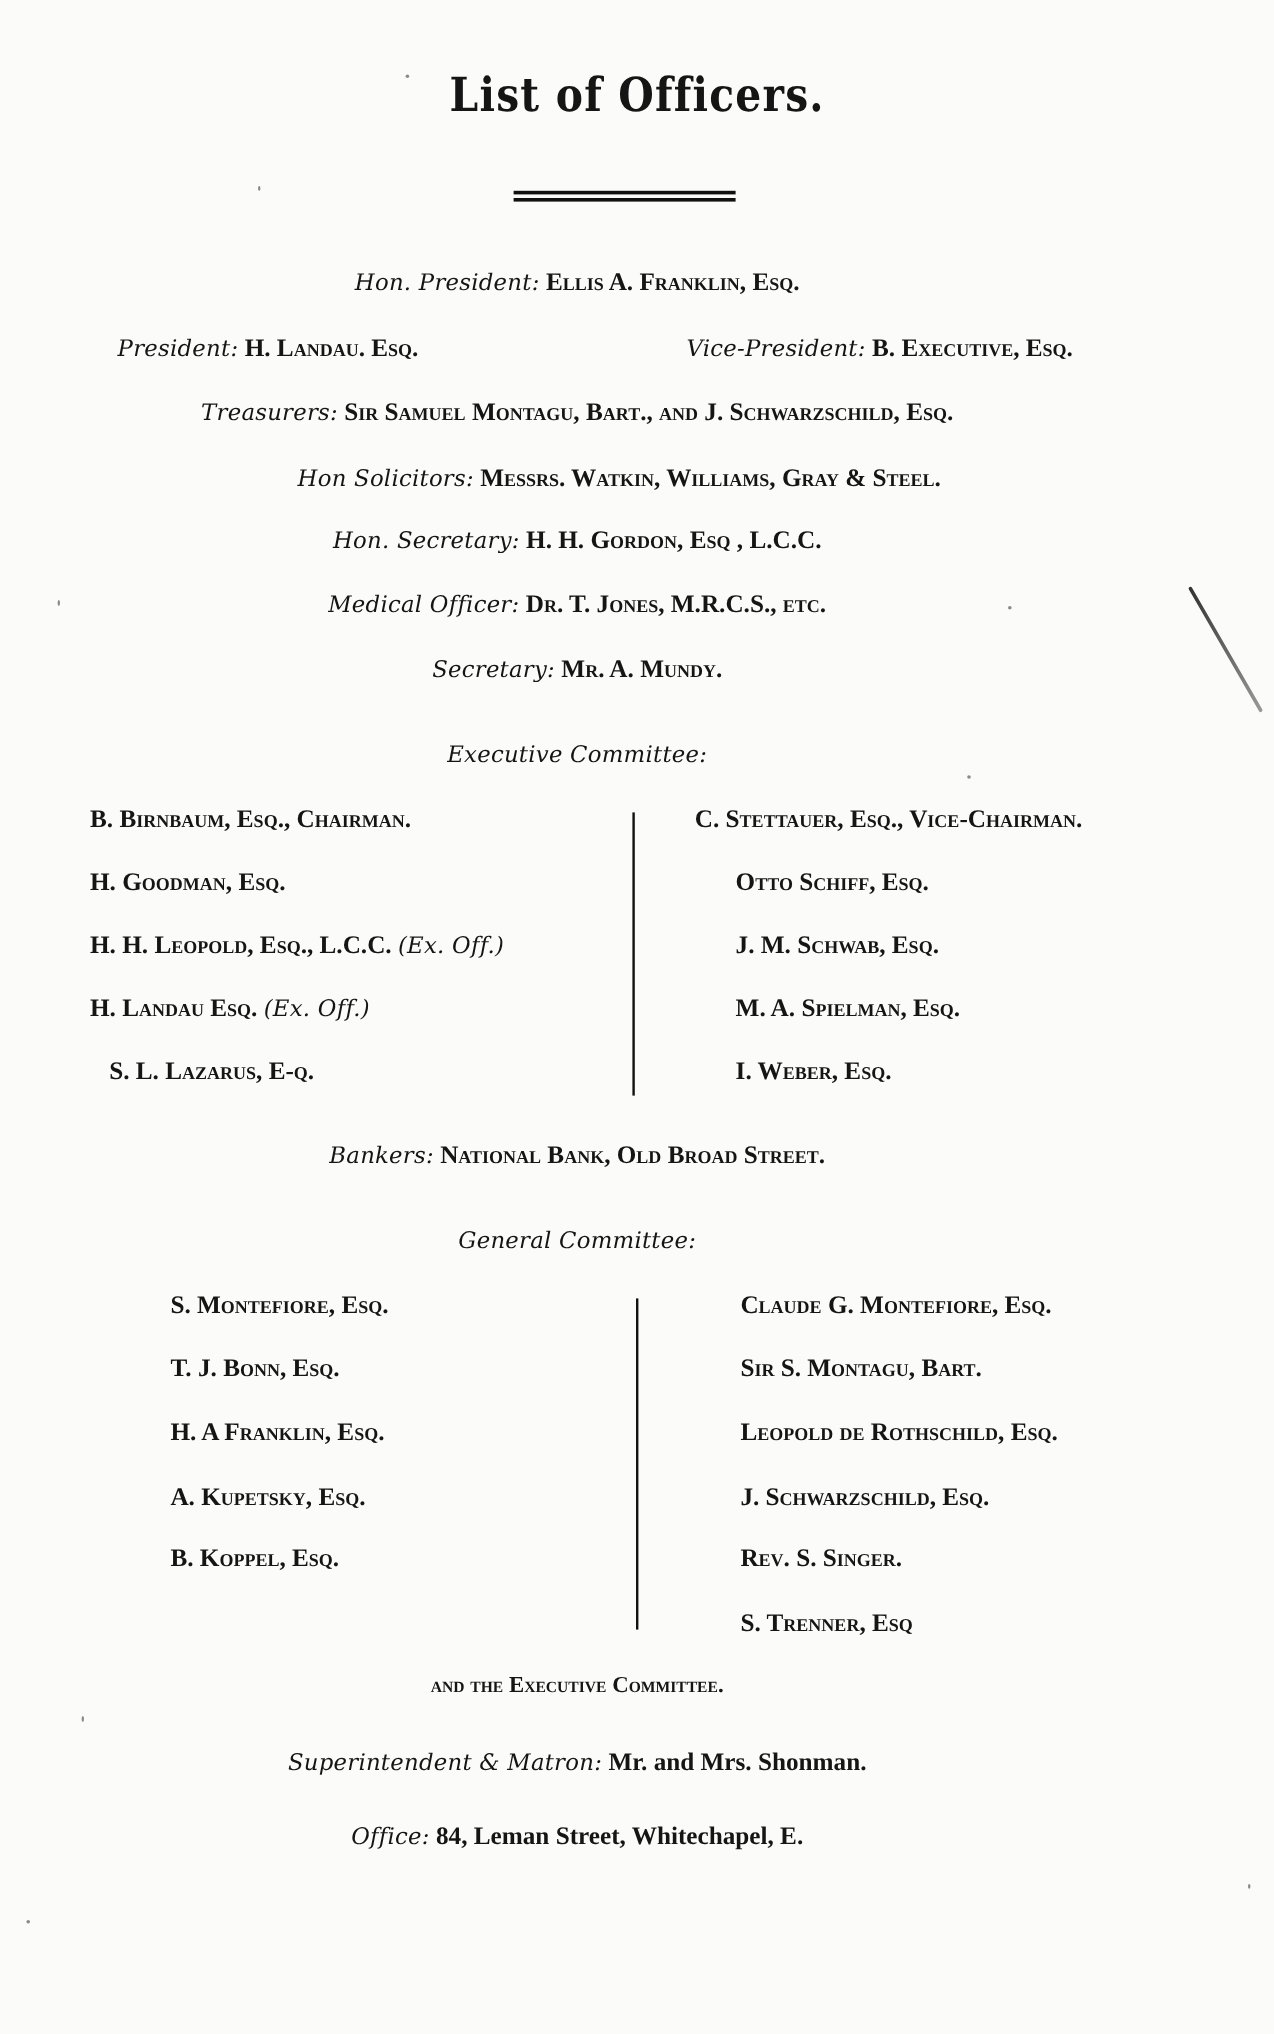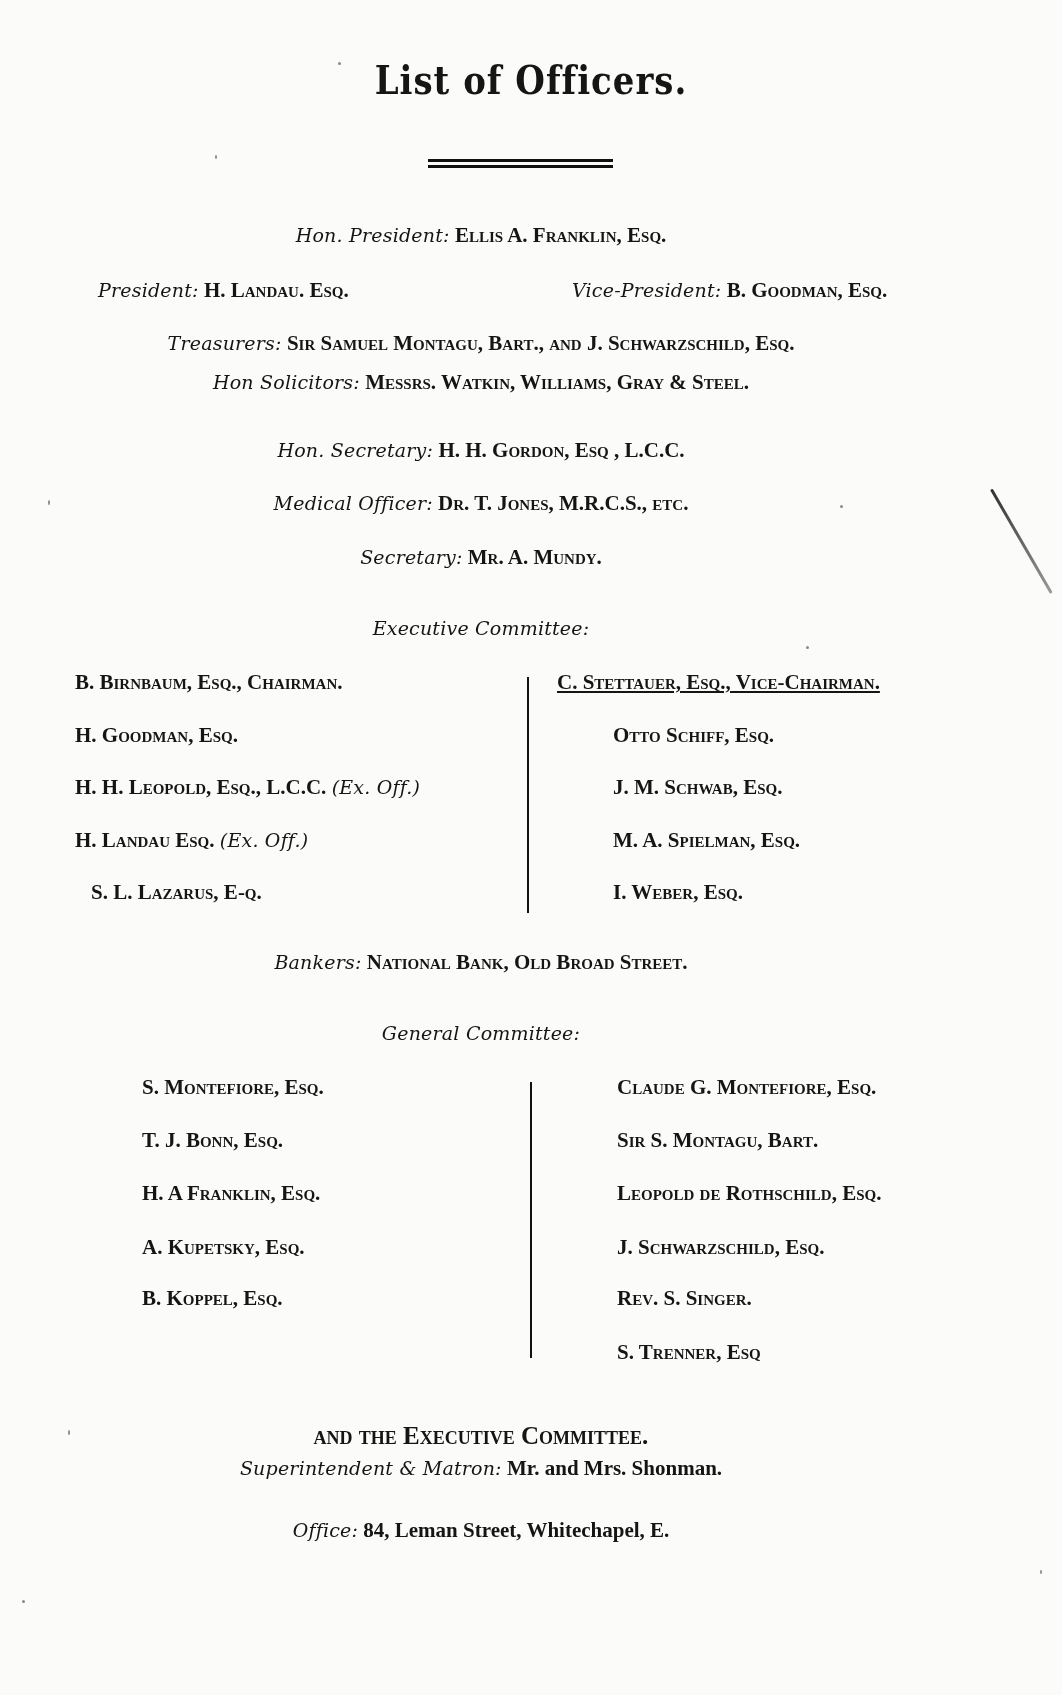--- a/index.html
+++ b/index.html
@@ -39,28 +39,28 @@
   <span class="lbl">Hon. President:</span>
   <span class="sc nm">Ellis A. Franklin, Esq.</span>
 </div>
 
 <div class="col" style="left:98px; top:276px; font-weight:normal;">
   <span class="lbl">President:</span>
   <span class="sc nm">H. Landau. Esq.</span>
 </div>
 <div class="col" style="left:572px; top:276px; font-weight:normal;">
   <span class="lbl">Vice-President:</span>
-  <span class="sc nm">B. Goodman, Esq.</span>
+  <span class="sc nm">B. Executive, Esq.</span>
 </div>
 
 <div class="line" style="top:329px;">
   <span class="lbl">Treasurers:</span>
   <span class="sc nm">Sir Samuel Montagu, Bart., and J. Schwarzschild, Esq.</span>
 </div>
-<div class="line" style="top:368px;">
+<div class="line" style="top:384px;margin-left:35px;">
   <span class="lbl">Hon Solicitors:</span>
   <span class="sc nm">Messrs. Watkin, Williams, Gray &amp; Steel.</span>
 </div>
 <div class="line" style="top:436px;">
   <span class="lbl">Hon. Secretary:</span>
   <span class="sc nm">H. H. Gordon, Esq , L.C.C.</span>
 </div>
 <div class="line" style="top:489px;">
   <span class="lbl">Medical Officer:</span>
   <span class="sc nm">Dr. T. Jones, M.R.C.S., etc.</span>
@@ -75,21 +75,21 @@
 </div>
 
 <div class="divider" style="left:527px; top:677px; height:236px;"></div>
 
 <div class="col sc" style="left:75px; top:668px;"><span>B. Birnbaum, Esq., Chairman.</span></div>
 <div class="col sc" style="left:75px; top:721px;text-align:center;"><span>H. Goodman, Esq.</span></div>
 <div class="col sc" style="left:75px; top:773px;"><span>H. H. Leopold, Esq., L.C.C.</span> <span class="lbl" style="font-variant:normal;font-weight:normal;">(Ex. Off.)</span></div>
 <div class="col sc" style="left:75px; top:826px;"><span>H. Landau Esq.</span> <span class="lbl" style="font-variant:normal;font-weight:normal;">(Ex. Off.)</span></div>
 <div class="col sc" style="left:75px; top:878px;margin-left:16px;"><span>S. L. Lazarus, E-q.</span></div>
 
-<div class="col sc" style="left:557px; top:668px;text-decoration:underline;">C. Stettauer, Esq., Vice-Chairman.</div>
+<div class="col sc" style="left:579px; top:668px;">C. Stettauer, Esq., Vice-Chairman.</div>
 <div class="col sc" style="left:613px; top:721px;">Otto Schiff, Esq.</div>
 <div class="col sc" style="left:613px; top:773px;">J. M. Schwab, Esq.</div>
 <div class="col sc" style="left:613px; top:826px;">M. A. Spielman, Esq.</div>
 <div class="col sc" style="left:613px; top:878px;">I. Weber, Esq.</div>
 
 <div class="line" style="top:948px;">
   <span class="lbl">Bankers:</span>
   <span class="sc nm">National Bank, Old Broad Street.</span>
 </div>
 
@@ -105,21 +105,21 @@
 <div class="col sc" style="left:142px; top:1233px;">A. Kupetsky, Esq.</div>
 <div class="col sc" style="left:142px; top:1284px;">B. Koppel, Esq.</div>
 
 <div class="col sc" style="left:617px; top:1073px;">Claude G. Montefiore, Esq.</div>
 <div class="col sc" style="left:617px; top:1126px;">Sir S. Montagu, Bart.</div>
 <div class="col sc" style="left:617px; top:1179px;">Leopold de Rothschild, Esq.</div>
 <div class="col sc" style="left:617px; top:1233px;">J. Schwarzschild, Esq.</div>
 <div class="col sc" style="left:617px; top:1284px;">Rev. S. Singer.</div>
 <div class="col sc" style="left:617px; top:1338px;">S. Trenner, Esq</div>
 
-<div class="line sc nm" style="top:1391px; font-size:25px;margin-top:31px;">and the Executive Committee.</div>
+<div class="line sc nm" style="top:1391px; font-size:19px;">and the Executive Committee.</div>
 
 <div class="line" style="top:1454px;">
   <span class="lbl">Superintendent &amp; Matron:</span>
   <span class="nm">Mr. and Mrs. Shonman.</span>
 </div>
 <div class="line" style="top:1516px;">
   <span class="lbl">Office:</span>
   <span class="nm">84, Leman Street, Whitechapel, E.</span>
 </div>
 

